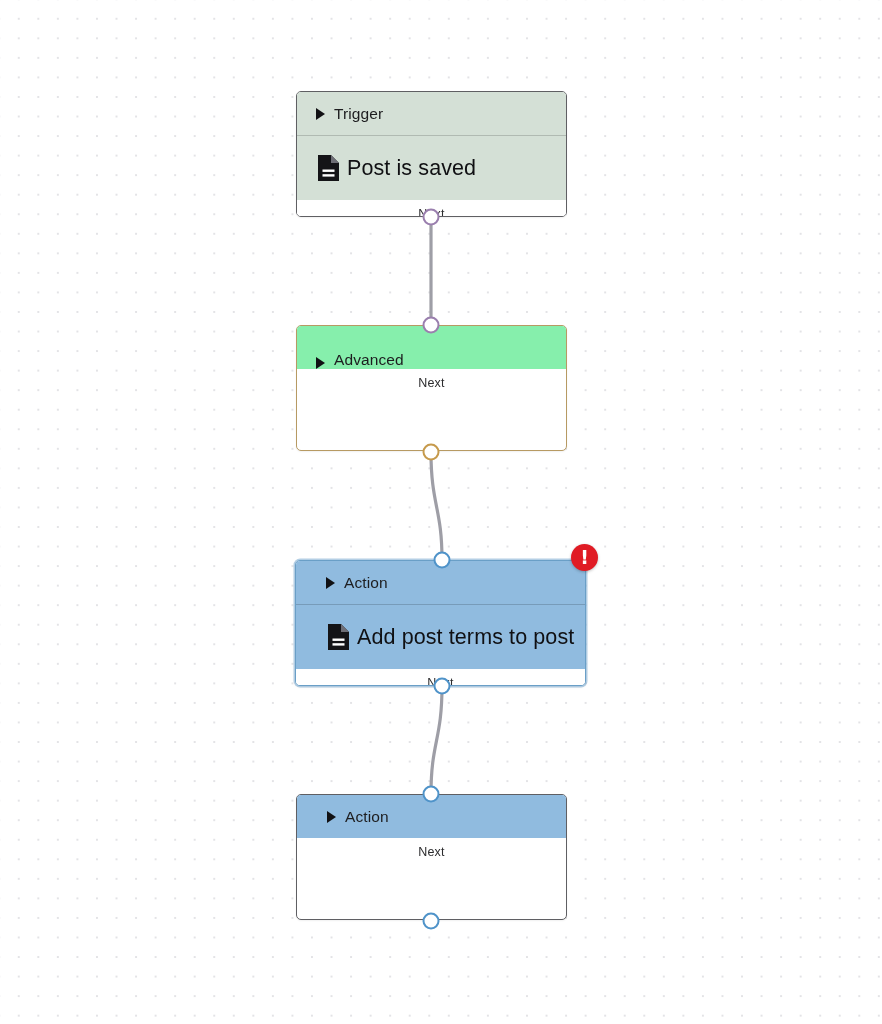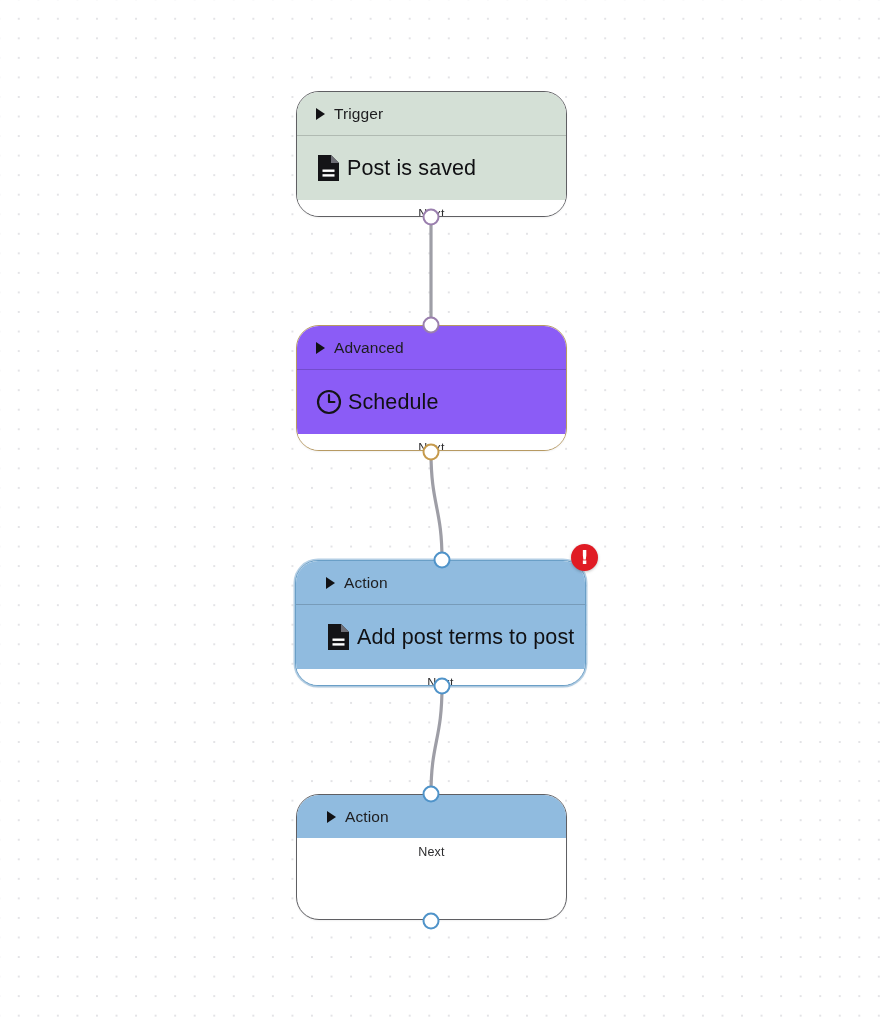--- a/index.html
+++ b/index.html
@@ -31,21 +31,21 @@
     pointer-events: none;
     z-index: 1;
   }
 
   
   .node {
     position: absolute;
     z-index: 2;
     background: #ffffff;
     border: 1.6px solid #5f5f63;
-    border-radius: 23px;
+    border-radius: 5px;
     overflow: hidden;
     box-shadow: 0 1px 2px rgba(0,0,0,0.06);
   }
 
   .node-head {
     display: flex;
     align-items: center;
     gap: 9px;
     height: 43px;
     padding: 0 0 0 19px;
@@ -91,21 +91,21 @@
   }
 
   
   .icon { flex: 0 0 auto; display: block; }
 
   
   .node.trigger  .node-head,
   .node.trigger  .node-body { background: #d4e0d6; }
 
   .node.advanced .node-head,
-  .node.advanced .node-body { background: #8b5cf6; }
+  .node.advanced .node-body { background: #86efac; align-items: flex-end; }
   .node.advanced { border-color: #b79a63; }
 
   .node.action   .node-head,
   .node.action   .node-body { background: #90bbdf; padding-left: 30px; }
 
   .node.selected {
     border-color: #6a9fc7;
     box-shadow: 0 0 0 1.5px rgba(120,170,210,.55), 0 1px 3px rgba(0,0,0,.10);
   }
 
@@ -170,27 +170,20 @@
     <rect x="6.5" y="20.2" width="12" height="2.4" fill="#ffffff"></rect>
   </svg>
 <span class="node-title">Post is saved</span>
         </div>
         <div class="node-foot">Next</div>
       </div>
       <div class="node advanced" style="left: 296px; top: 325px; width: 271px; height: 126px;">
         <div class="node-head">
           <span class="caret"></span>
           <span>Advanced</span>
-        </div>
-        <div class="node-body">
-  <svg class="icon" width="26" height="26" viewBox="0 0 26 26" aria-hidden="true">
-    <circle cx="13" cy="13" r="11" fill="none" stroke="#141417" stroke-width="2.2"></circle>
-    <path d="M13 6.2 V13 H18.4" fill="none" stroke="#141417" stroke-width="2.2" stroke-linecap="round" stroke-linejoin="round"></path>
-  </svg>
-<span class="node-title">Schedule</span>
         </div>
         <div class="node-foot">Next</div>
       </div>
       <div class="node action selected" style="left: 295px; top: 560px; width: 291px; height: 126px;">
         <div class="node-head">
           <span class="caret"></span>
           <span>Action</span>
         </div>
         <div class="node-body">
   <svg class="icon" width="25" height="28" viewBox="0 0 25 28" aria-hidden="true">

